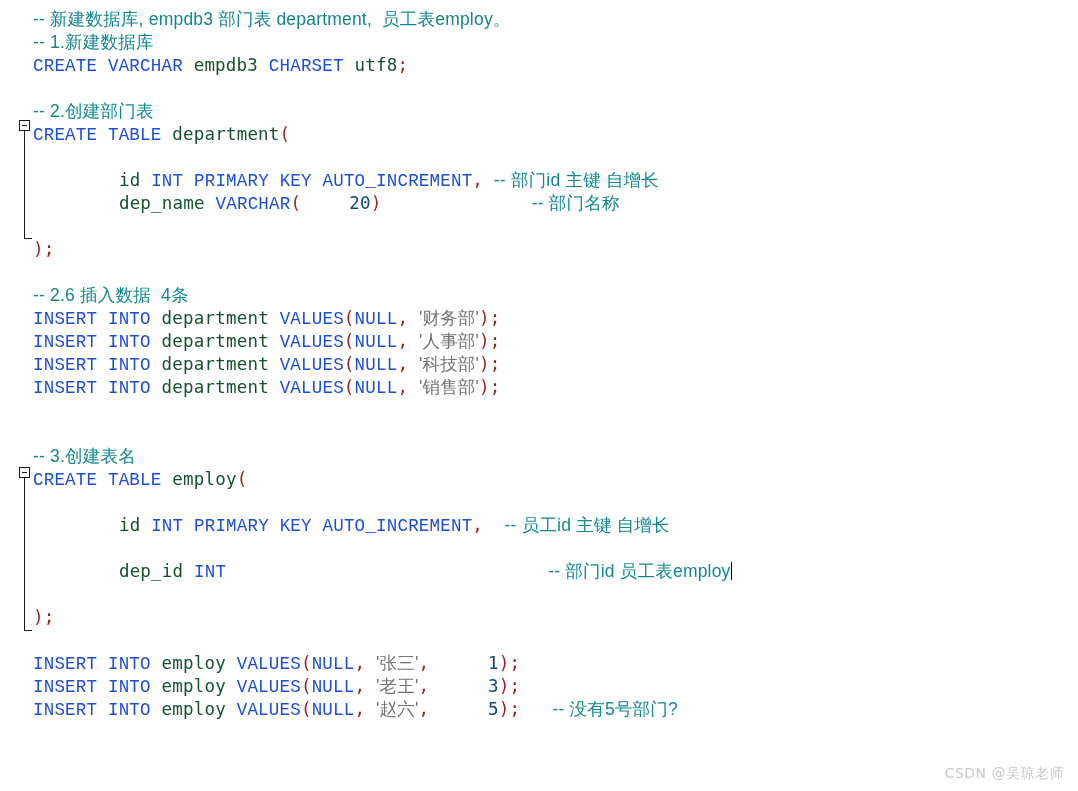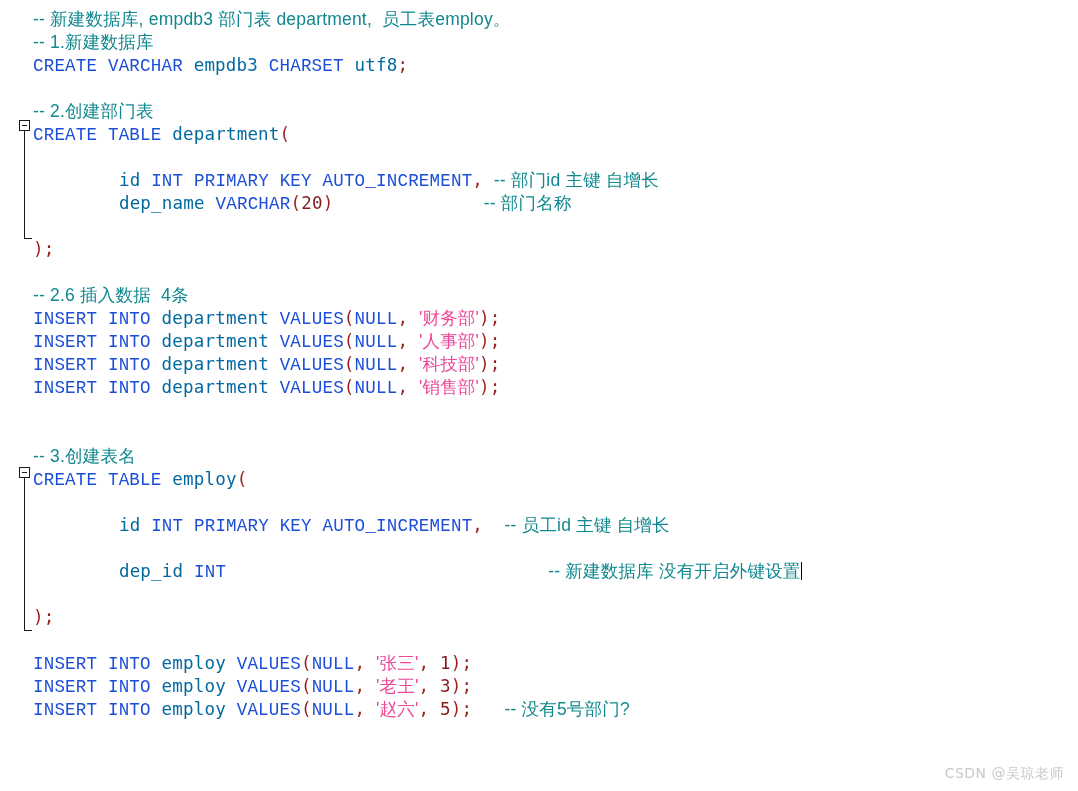--- a/index.html
+++ b/index.html
@@ -46,24 +46,24 @@
     line-height: 8px;
     overflow: hidden;
     opacity: 0.85;
   }
 
   .line.blank { color: transparent; }
 
   
   .kw       { color: #1d4ed8; font-family: Liberation Mono, monospace; }
   .cmt      { color: #11888f; }
-  .str      { color: #ec4899; }
+  .str      { color: #737373; }
   .punct    { color: #9a1f1f; }
-  .id       { color: #0369a1; }
-  .num      { color: #7f1d1d; }
+  .id       { color: #14532d; }
+  .num      { color: #0c4a6e; margin-left: 48px; }
   .cjk      { font-family: Liberation Sans, sans-serif; }
 
   
   .fold-box {
     position: absolute;
     width: 11px;
     height: 11px;
     border: 1px solid #1a1a1a;
     background: #ffffff;
     box-sizing: border-box;
@@ -164,21 +164,21 @@
 
     <div class="line"><span class="kw">CREATE</span> <span class="kw">TABLE</span> <span class="id">employ</span><span class="punct">(</span></div>
 
     <div class="line blank">&nbsp;</div>
 
     <div class="line">        <span class="id">id</span> <span class="kw">INT</span> <span class="kw">PRIMARY</span> <span class="kw">KEY</span> <span class="kw">AUTO_INCREMENT</span><span class="punct">,</span>  <span class="cmt cjk">-- 员工id 主键 自增长</span></div>
 
 
     <div class="line blank">&nbsp;</div>
 
-    <div class="line">        <span class="id">dep_id</span> <span class="kw">INT</span>                              <span class="cmt cjk">-- 新建数据库 没有开启外键设置</span><span class="caret"></span></div>
+    <div class="line">        <span class="id">dep_id</span> <span class="kw">INT</span>                              <span class="cmt cjk">-- 部门id 员工表employ</span><span class="caret"></span></div>
 
     <div class="line blank">&nbsp;</div>
 
     <div class="line"><span class="punct">);</span></div>
 
     <div class="line blank">&nbsp;</div>
 
     <div class="line"><span class="kw">INSERT</span> <span class="kw">INTO</span> <span class="id">employ</span> <span class="kw">VALUES</span><span class="punct">(</span><span class="kw">NULL</span><span class="punct">,</span> <span class="str cjk">'张三'</span><span class="punct">,</span> <span class="num">1</span><span class="punct">);</span></div>
 
 

